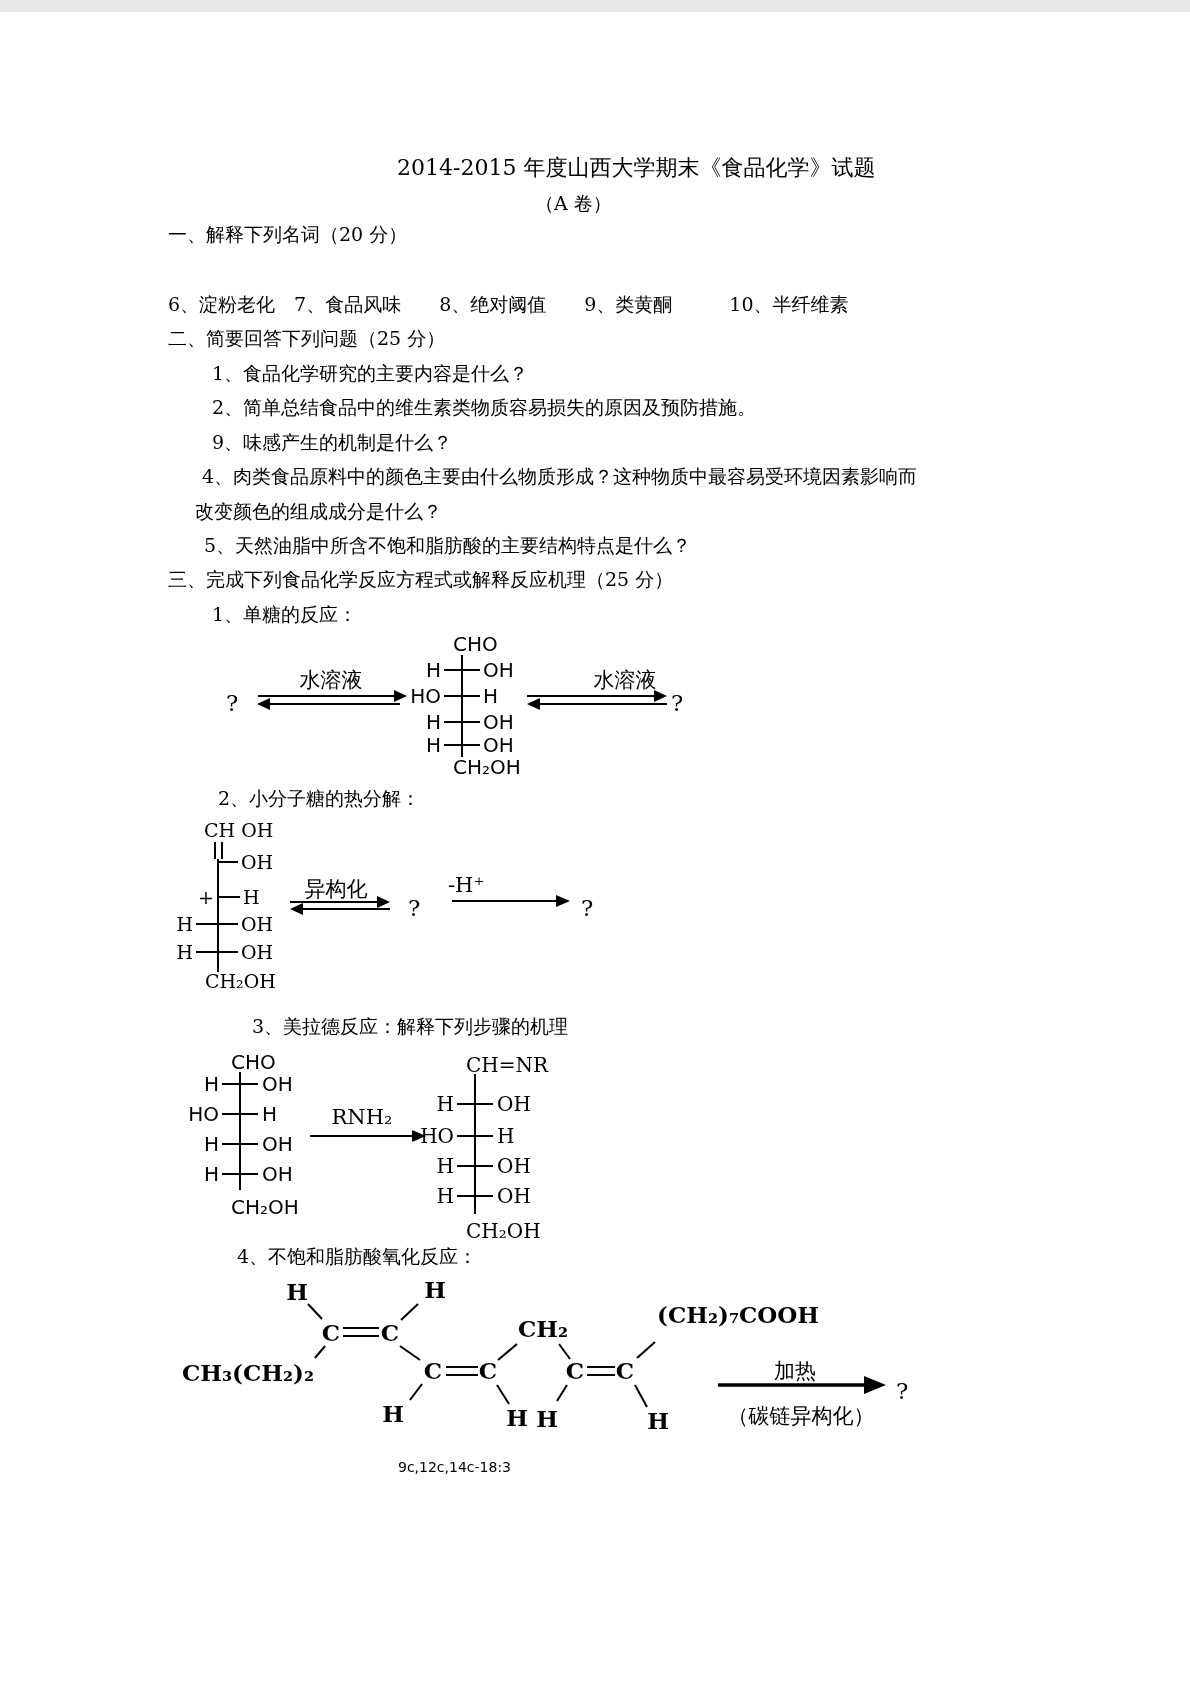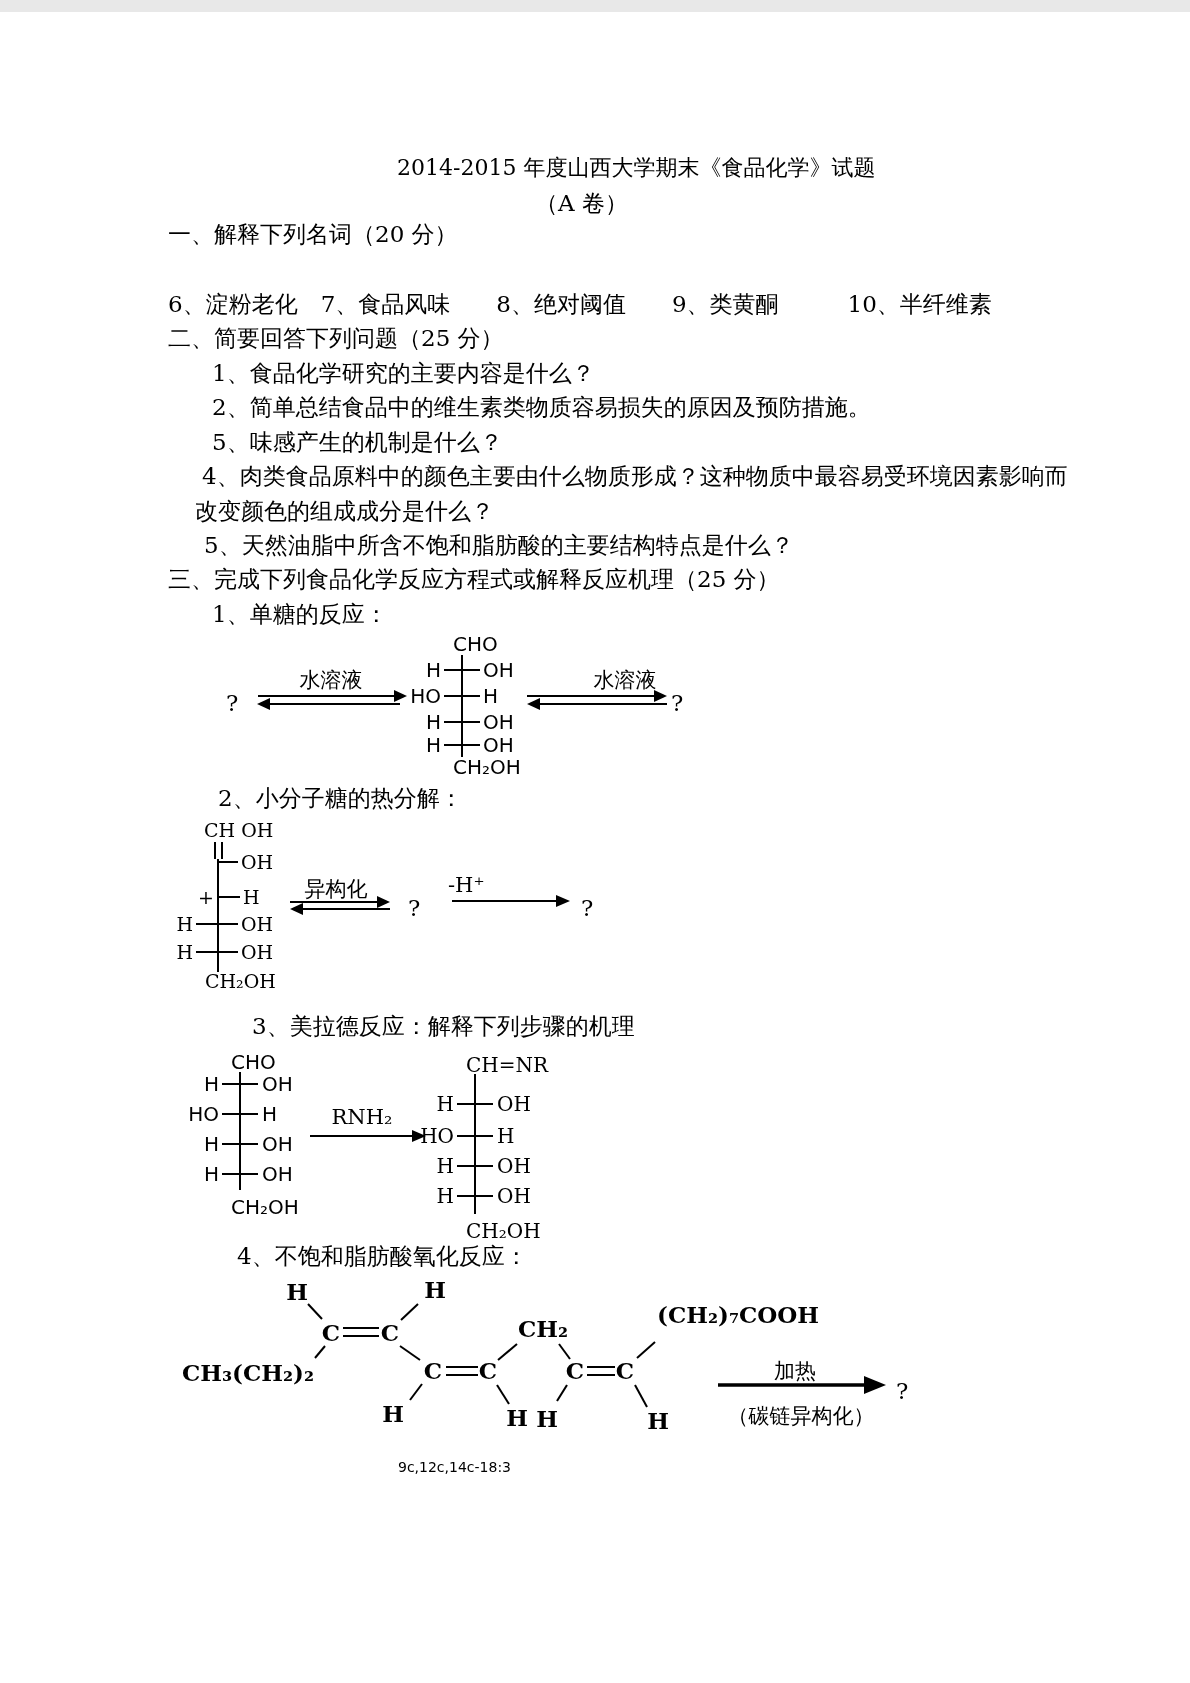--- a/index.html
+++ b/index.html
@@ -1,18 +1,18 @@
 <!DOCTYPE html>
 <html><head>
 <meta charset="utf-8">
 <style>
   html,body{margin:0;padding:0;background:#e8e8e8;}
   #page{position:relative;width:1190px;height:1683px;background:#ffffff;margin:12px auto;overflow:hidden;
         font-family:"DejaVu Serif","Liberation Serif",serif;color:#000;}
-  .tl{position:absolute;white-space:pre;font-size:23px;line-height:23px;
+  .tl{position:absolute;white-space:pre;font-size:19px;line-height:23px;
       font-family:"DejaVu Serif","Liberation Serif",serif;}
   .title{font-size:22px;}
   svg{position:absolute;overflow:visible;}
   svg text{fill:#000;}
   .chem-sans{font-family:"DejaVu Sans","Liberation Sans",sans-serif;font-size:20px;}
   .chem-serif{font-family:"DejaVu Serif","Liberation Serif",serif;font-size:19px;}
   .chem-serif-b{font-family:"DejaVu Serif","Liberation Serif",serif;font-size:23px;font-weight:bold;}
   .cjk-label{font-family:"DejaVu Serif","Liberation Serif",serif;font-size:21px;}
   .qmark{font-family:"DejaVu Serif","Liberation Serif",serif;font-size:23px;}
   .bond{stroke:#000;stroke-width:2;}
@@ -26,21 +26,21 @@
 
   <div class="tl title" style="left:397px;top:144px;">2014-2015 年度山西大学期末《食品化学》试题</div>
   <div class="tl" style="left:535px;top:180px;">（A 卷）</div>
 
   <div class="tl" style="left:168px;top:211px;">一、解释下列名词（20 分）</div>
   <div class="tl" style="left:168px;top:281px;">6、淀粉老化　7、食品风味　　8、绝对阈值　　9、类黄酮　　　10、半纤维素</div>
 
   <div class="tl" style="left:168px;top:315px;">二、简要回答下列问题（25 分）</div>
   <div class="tl" style="left:212px;top:350px;">1、食品化学研究的主要内容是什么？</div>
   <div class="tl" style="left:212px;top:384px;">2、简单总结食品中的维生素类物质容易损失的原因及预防措施。</div>
-  <div class="tl" style="left:212px;top:419px;">5、味感产生的机制是什么？</div>
+  <div class="tl" style="left:212px;top:419px;">9、味感产生的机制是什么？</div>
   <div class="tl" style="left:202px;top:453px;">4、肉类食品原料中的颜色主要由什么物质形成？这种物质中最容易受环境因素影响而</div>
   <div class="tl" style="left:195px;top:488px;">改变颜色的组成成分是什么？</div>
   <div class="tl" style="left:204px;top:522px;">5、天然油脂中所含不饱和脂肪酸的主要结构特点是什么？</div>
 
   <div class="tl" style="left:168px;top:556px;">三、完成下列食品化学反应方程式或解释反应机理（25 分）</div>
   <div class="tl" style="left:212px;top:591px;">1、单糖的反应：</div>
 
   <svg style="left:210px;top:615px;" width="490" height="170" viewBox="0 0 490 170">
     <text class="qmark" x="16" y="84">?</text>
     <text class="cjk-label" x="121" y="60" text-anchor="middle">水溶液</text>

